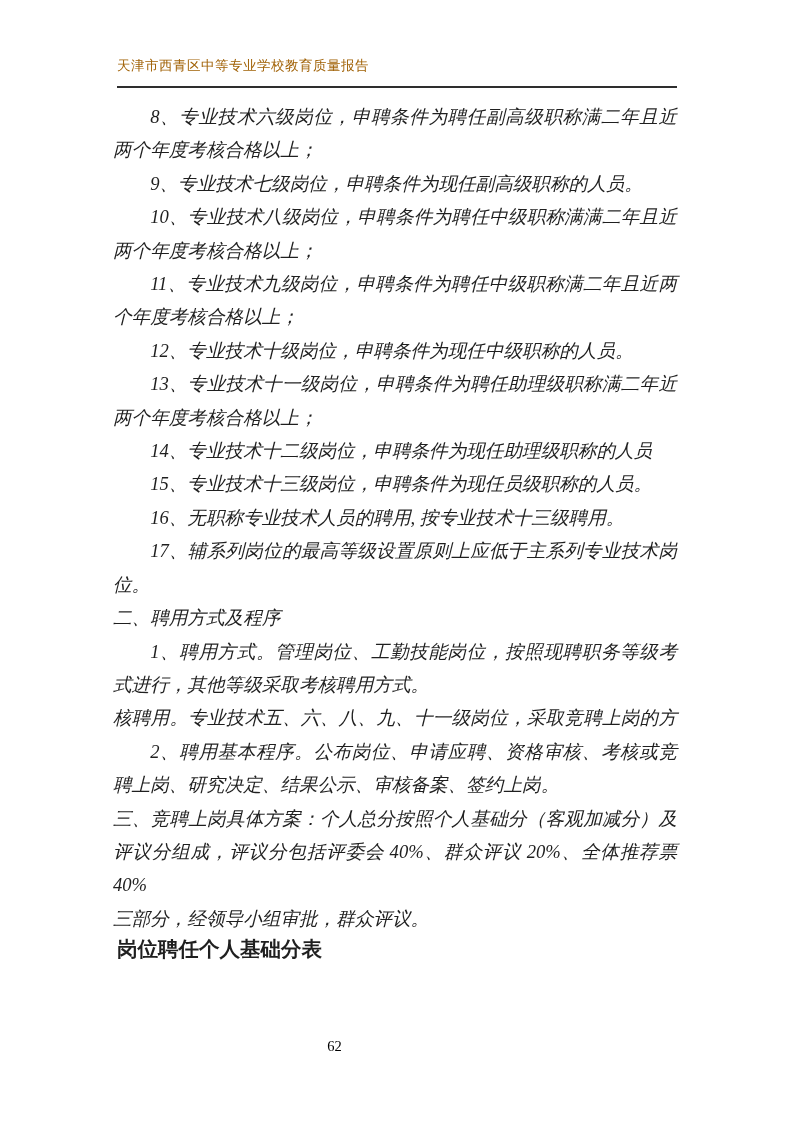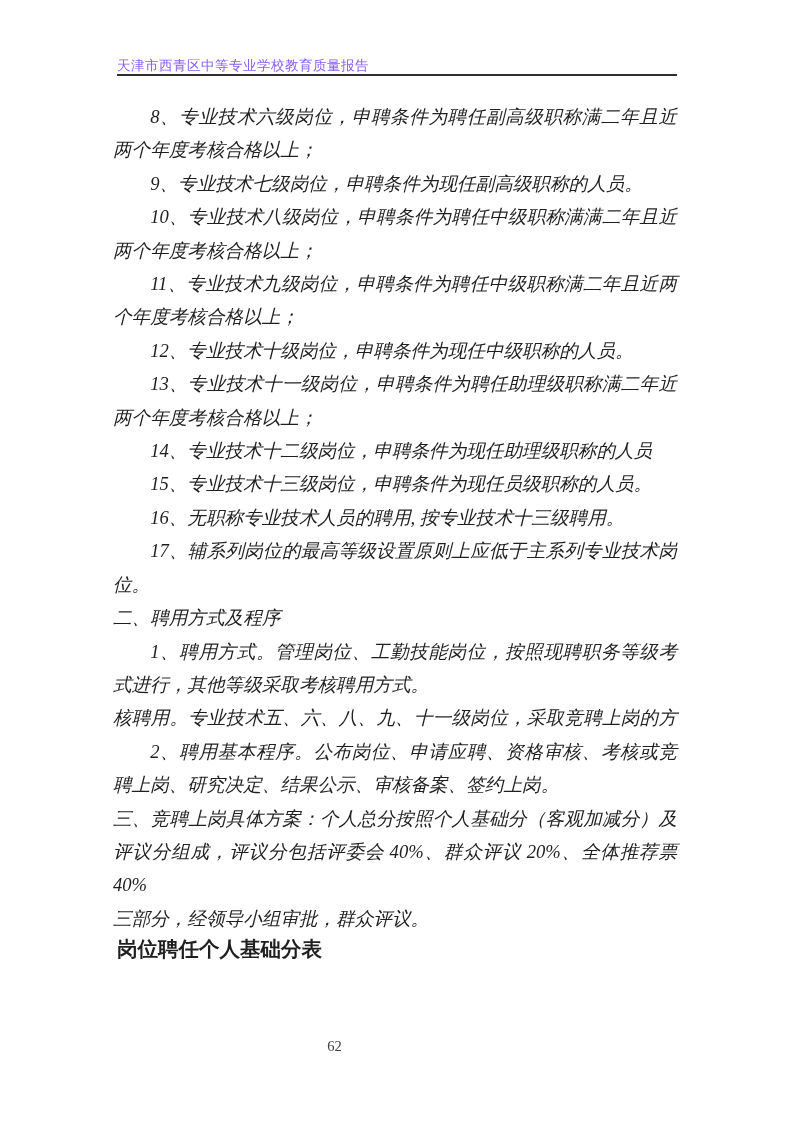--- a/index.html
+++ b/index.html
@@ -17,23 +17,23 @@
     overflow: hidden;
   }
   .header {
     position: absolute;
     top: 58px;
     left: 117px;
     width: 560px;
     font-size: 13.5px;
     line-height: 16px;
     letter-spacing: 0.5px;
-    color: #8b5cf6;
+    color: #a16207;
     border-bottom: 2px solid #2e2e2e;
-    padding-bottom: 0;
+    padding-bottom: 12px;
   }
   .doc-body {
     position: absolute;
     top: 100px;
     left: 113px;
     width: 564px;
     font-size: 18.6px;
     line-height: 33.4px;
   }
   .para {
@@ -59,21 +59,21 @@
     line-height: 33px;
     font-weight: bold;
   }
   .footer {
     position: absolute;
     top: 1038px;
     left: 0;
     width: 669px;
     text-align: center;
     font-size: 14.5px;
-    color: #404040;
+    color: #000000;
   }
 </style>
 </head>
 <body>
 
 <div class="page">
 
   <div class="header">
     <span>天津市西青区中等专业学校教育质量报告</span>
   </div>

